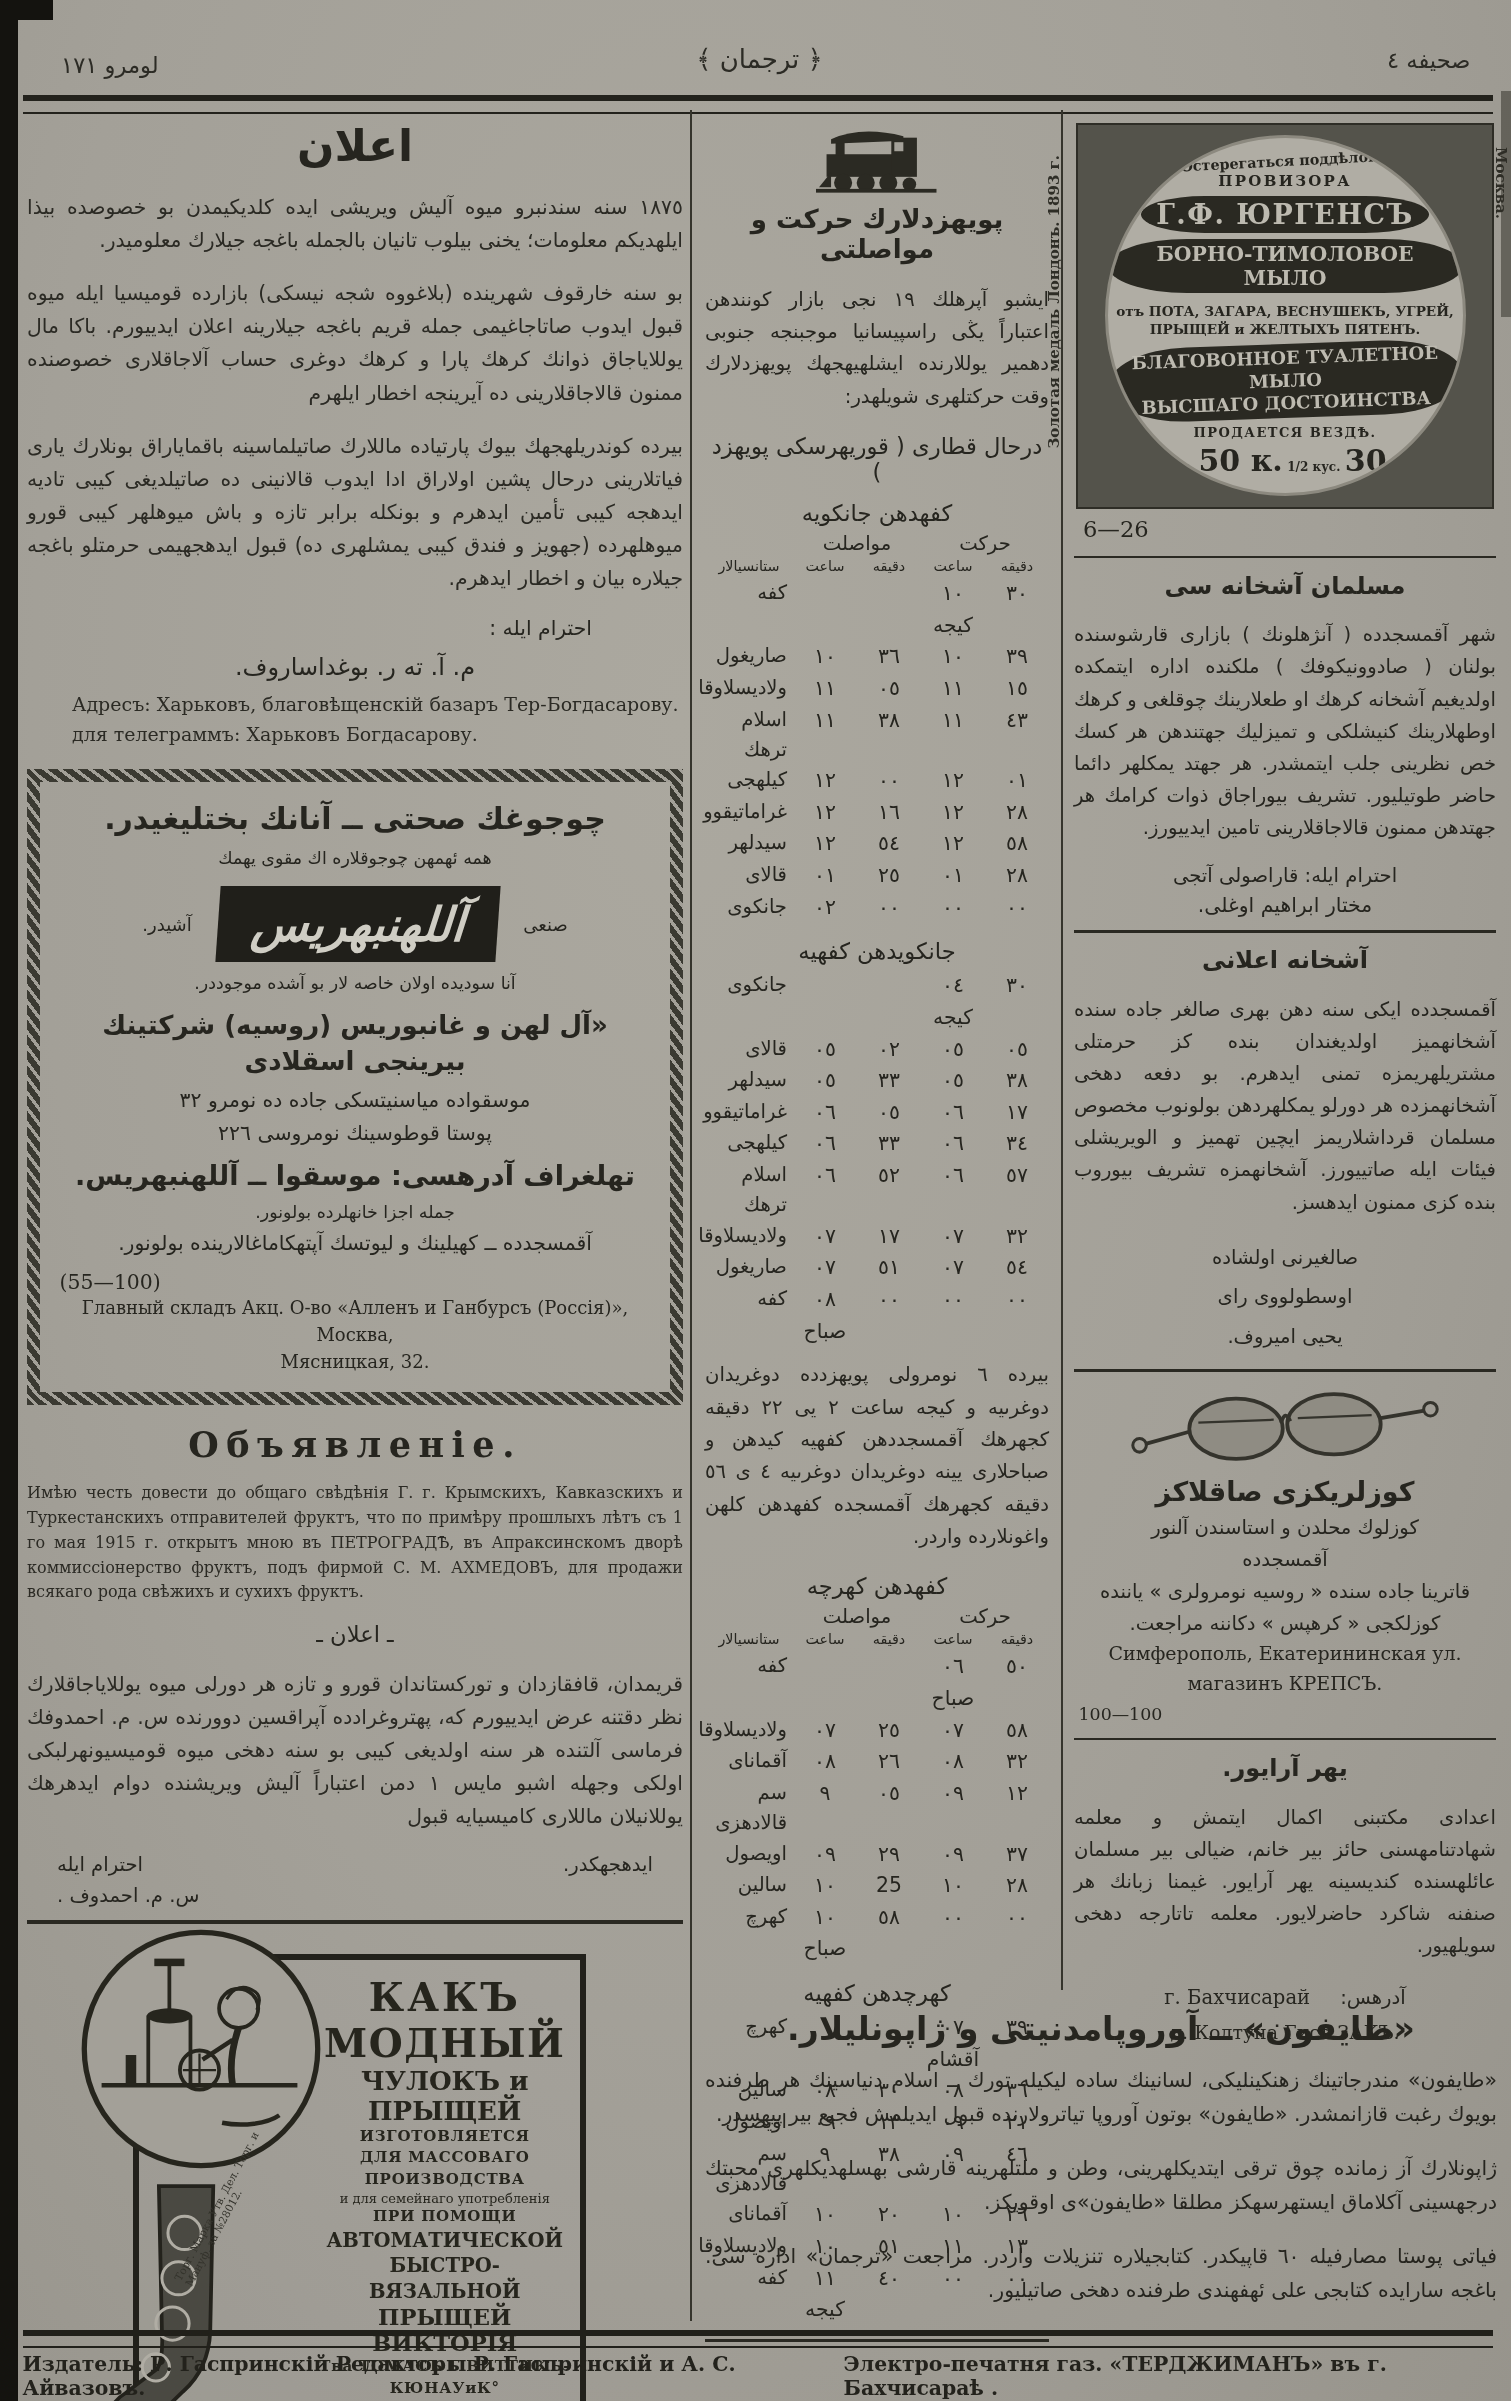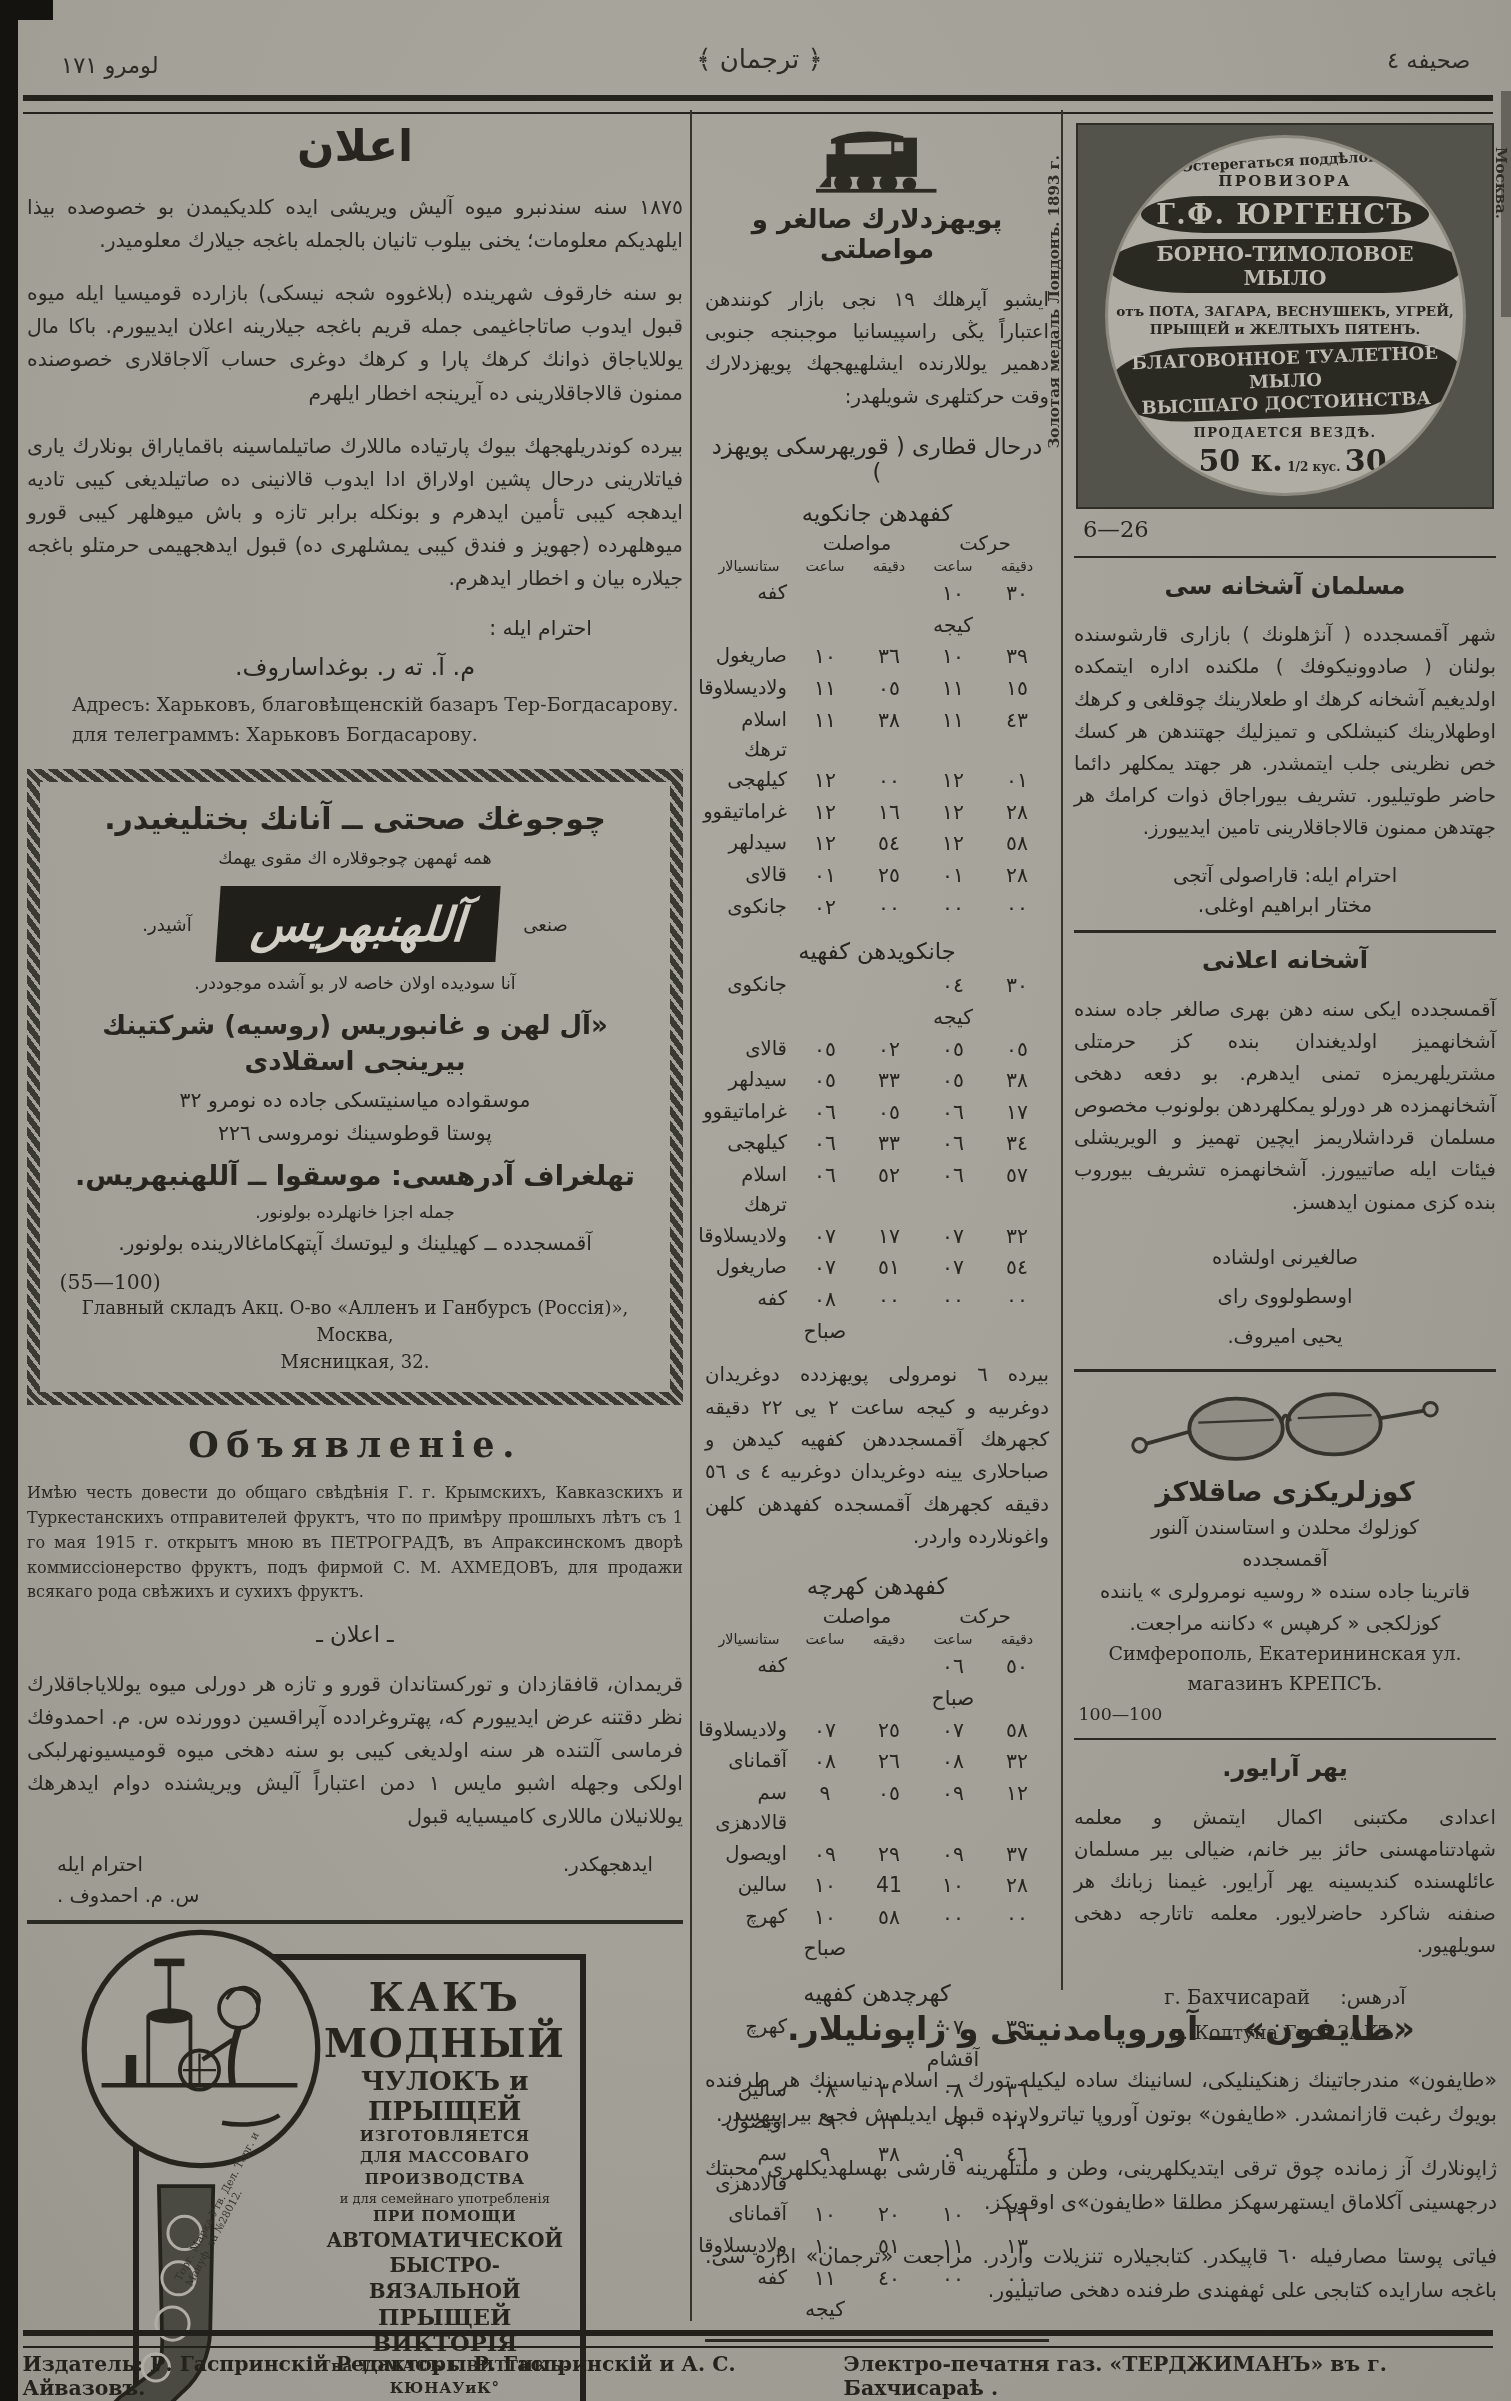--- a/index.html
+++ b/index.html
@@ -266,21 +266,21 @@
       <rect x="108" y="36" width="12" height="12" fill="#a3a098"></rect>
       <rect x="30" y="30" width="12" height="24" fill="#2b2a23"></rect>
       <path d="M24 32 q40 -18 96 -4 l0 6 -96 4 z" fill="#2b2a23"></path>
       <circle cx="40" cy="90" r="12" fill="#2b2a23"></circle>
       <circle cx="70" cy="90" r="12" fill="#2b2a23"></circle>
       <circle cx="100" cy="90" r="12" fill="#2b2a23"></circle>
       <circle cx="128" cy="92" r="9" fill="#2b2a23"></circle>
       <path d="M8 96 L24 76 L24 96 Z" fill="#2b2a23"></path>
       <rect x="4" y="98" width="160" height="5" fill="#2b2a23"></rect>
     </svg>
-    <div class="tt-main-title ar">پويهزدلارك صالغر و مواصلتى</div>
+    <div class="tt-main-title ar">پويهزدلارك حركت و مواصلتى</div>
     <p class="tt-intro ar just">ايشبو آپرهلك ١٩ نجى بازار كونندهن اعتباراً يڭى راسپيسانيا موجبنجه جنوبى دهمير يوللارنده ايشلهيهجهك پويهزدلارك وقت حركتلهرى شويلهدر:</p>
     <div class="tt-express ar">درحال قطارى ( قوريهرسكى پويهزد )</div>
 
     <div>
       <div class="tt-title ar">كفهدهن جانكويه</div>
       <div class="tt-head">
         <div class="g1 ar">
           <span>حركت</span>
           <span>مواصلت</span>
           <span></span>
@@ -503,21 +503,21 @@
             <span>٣٧</span>
             <span>٠٩</span>
             <span>٢٩</span>
             <span>٠٩</span>
             <span class="st">اويصول</span>
           </div>
 
           <div class="tt-row ar">
             <span>٢٨</span>
             <span>١٠</span>
-            <span>41</span>
+            <span>25</span>
             <span>١٠</span>
             <span class="st">سالين</span>
           </div>
 
           <div class="tt-row ar">
             <span>٠٠</span>
             <span>٠٠</span>
             <span>٥٨</span>
             <span>١٠ صباح</span>
             <span class="st">كهرچ</span>

